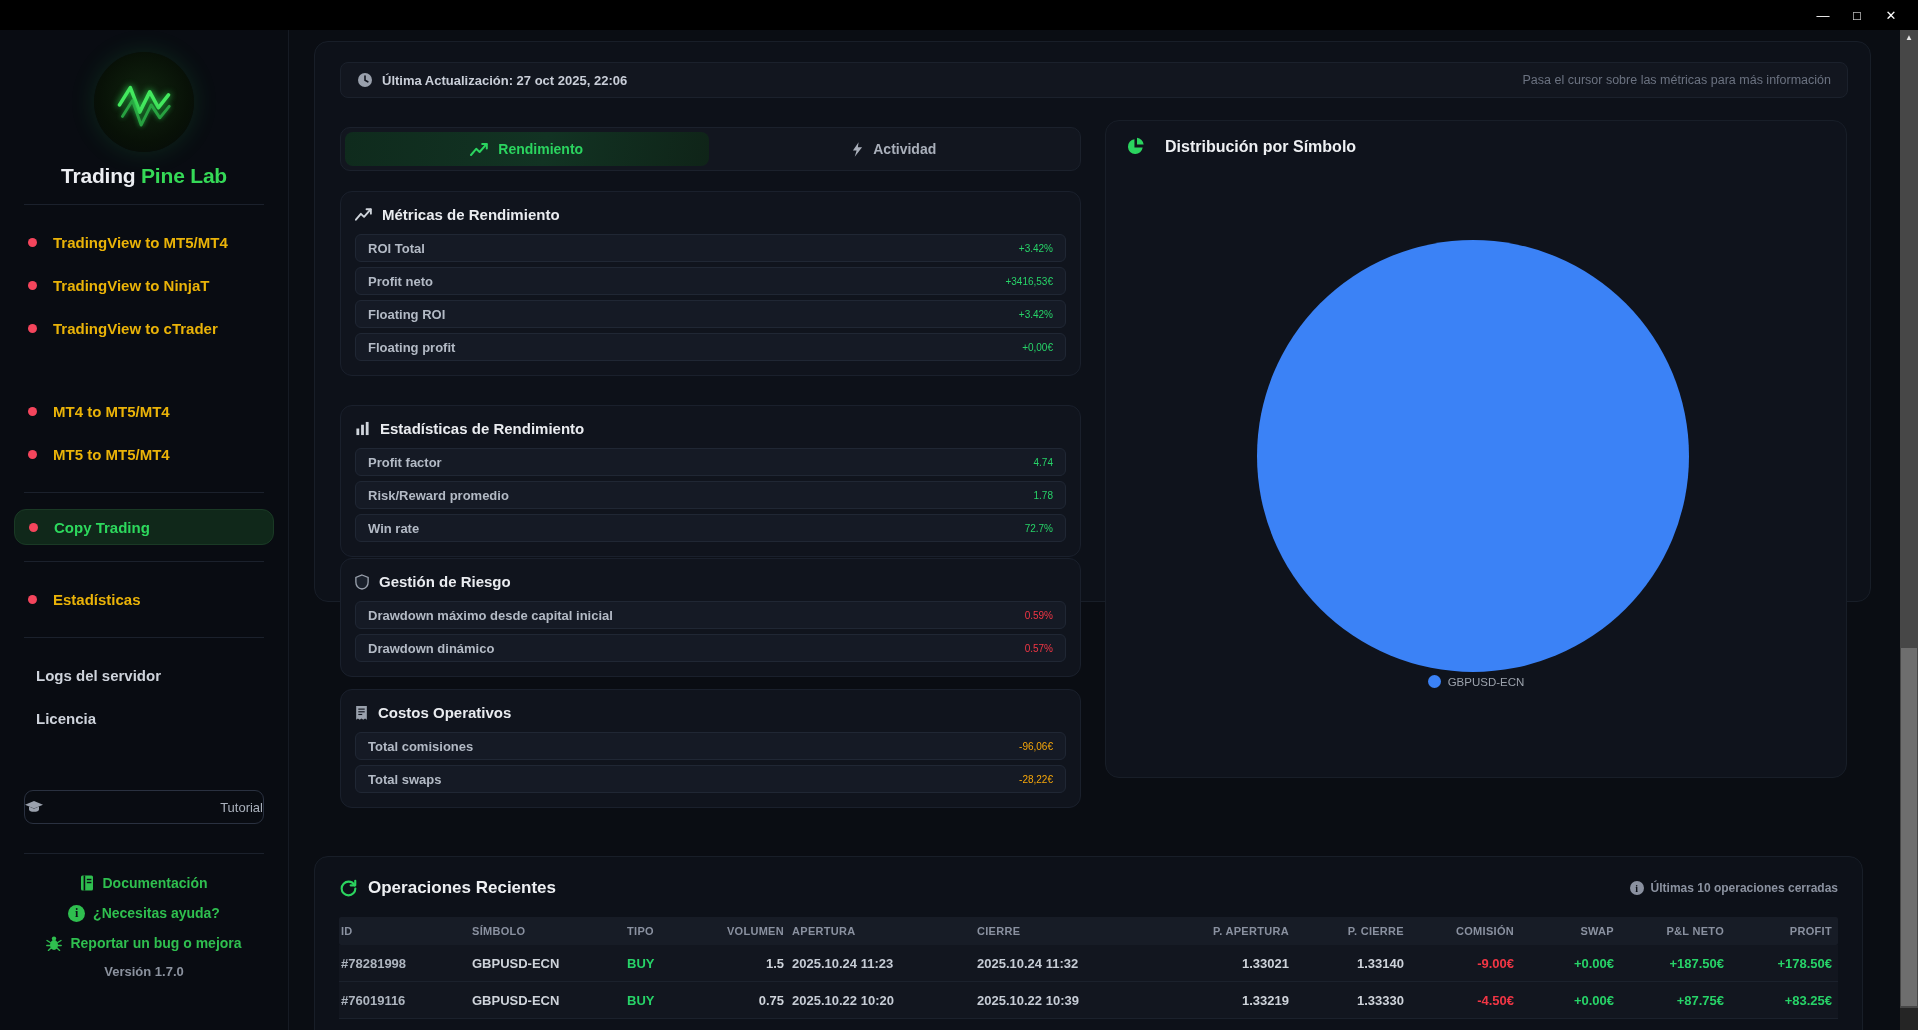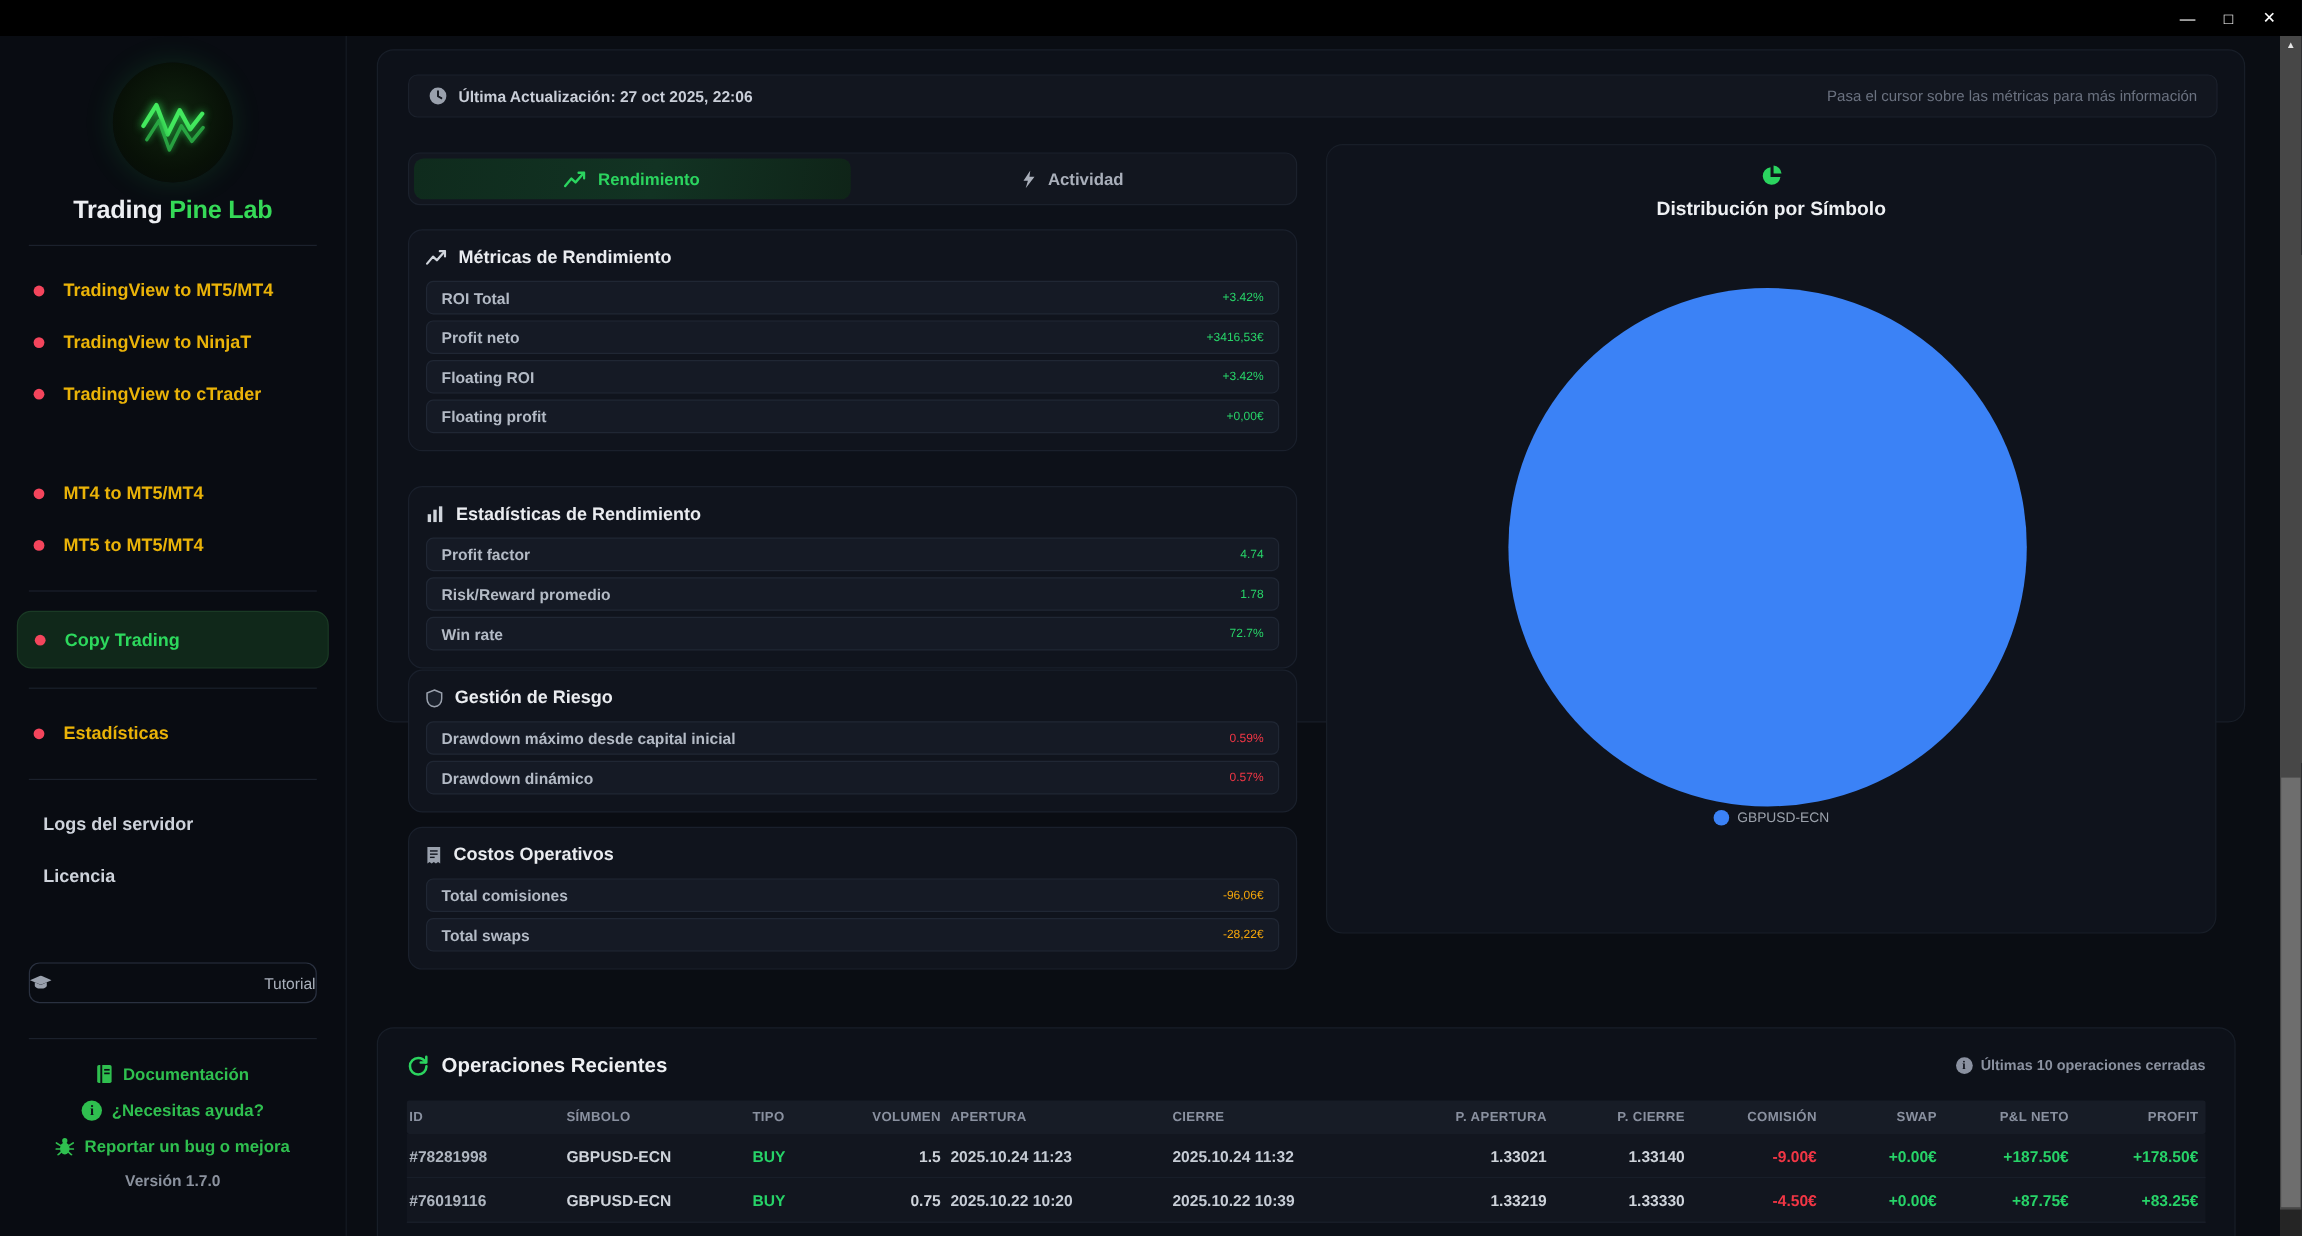--- a/index.html
+++ b/index.html
@@ -24,21 +24,21 @@
   .logo-wrap { margin:22px auto 0; width:100px; height:100px; border-radius:50%;
     background:radial-gradient(circle at 50% 45%, #10240f 0%, #081107 60%, #05090a 100%);
     box-shadow:0 0 26px rgba(46,216,80,.14); display:flex; align-items:center; justify-content:center; }
   .brand { margin-top:12px; text-align:center; font-size:21px; font-weight:700; color:#eceef2; letter-spacing:-.2px; }
   .brand .g { color:#35d957; }
   .sdiv { height:1px; background:#1b212c; margin:16px 24px; }
   .nav-item { display:flex; align-items:center; gap:16px; height:43px; padding:0 28px;
     font-size:15px; font-weight:700; color:#eab308; cursor:pointer; }
   .dot { width:9px; height:9px; border-radius:50%; background:#f4455c; flex:none; }
   .nav-spacer { height:40px; }
-  .nav-item.active { margin:16px 14px 0; height:48px; padding:0 14px; border-radius:12px;
+  .nav-item.active { margin:16px 14px 0; height:36px; padding:0 14px; border-radius:12px;
     background:#10281a; border:1px solid #1a3a25; color:#2dd85d; }
   .nav-item.est { margin-bottom:0; }
   .plain-link { height:43px; display:flex; align-items:center; padding:0 36px; font-size:15px;
     font-weight:700; color:#ced3db; cursor:pointer; }
   .plain-link.lic {}
   .tutorial-btn { margin:50px 24px 0; height:34px; border:1px solid #2a3140; border-radius:9px;
     display:flex; align-items:center; justify-content:space-between; gap:10px; color:#aab1bc;
     font-size:13px; font-weight:400; cursor:pointer; background:transparent; }
   .sdiv.bottom { margin:29px 24px 14px; }
   .foot-link { height:30px; display:flex; align-items:center; justify-content:center; gap:8px;
@@ -72,21 +72,21 @@
     color:#eaecf0; height:21px; margin-bottom:9px; }
   .metric-row { display:flex; align-items:center; justify-content:space-between; height:28px;
     background:#151a25; border:1px solid #202734; border-radius:6px; padding:0 12px; margin-top:5px; }
   .metric-label { font-size:13px; font-weight:700; color:#b3bac5; }
   .metric-value { font-size:10px; font-weight:400; }
   .v-green { color:#27d368; } .v-red { color:#f23645; } .v-orange { color:#f5a60a; }
 
   
   .pie-panel { position:absolute; left:790px; top:78px; width:742px; height:658px; background:#0f131c;
     border:1px solid #181e28; border-radius:14px; padding:16px 20px; }
-  .pie-title { display:flex; align-items:center; gap:10px; font-size:16px; font-weight:700; color:#eef0f3;flex-direction:column; }
+  .pie-title { display:flex; align-items:center; gap:20px; font-size:16px; font-weight:700; color:#eef0f3; }
   .pie-circle { position:absolute; left:151px; top:119px; width:432px; height:432px; border-radius:50%;
     background:#3b82f6; }
   .pie-legend { position:absolute; left:0; top:554px; width:100%; display:flex; align-items:center;
     justify-content:center; gap:7px; }
   .legend-dot { width:13px; height:13px; border-radius:50%; background:#3b82f6; }
   .legend-label { font-size:11.5px; font-weight:400; color:#9ba1ab; }
 
   
   #card-bottom { padding:20px 24px; }
   .trades-head { display:flex; align-items:center; justify-content:space-between; height:22px; }

